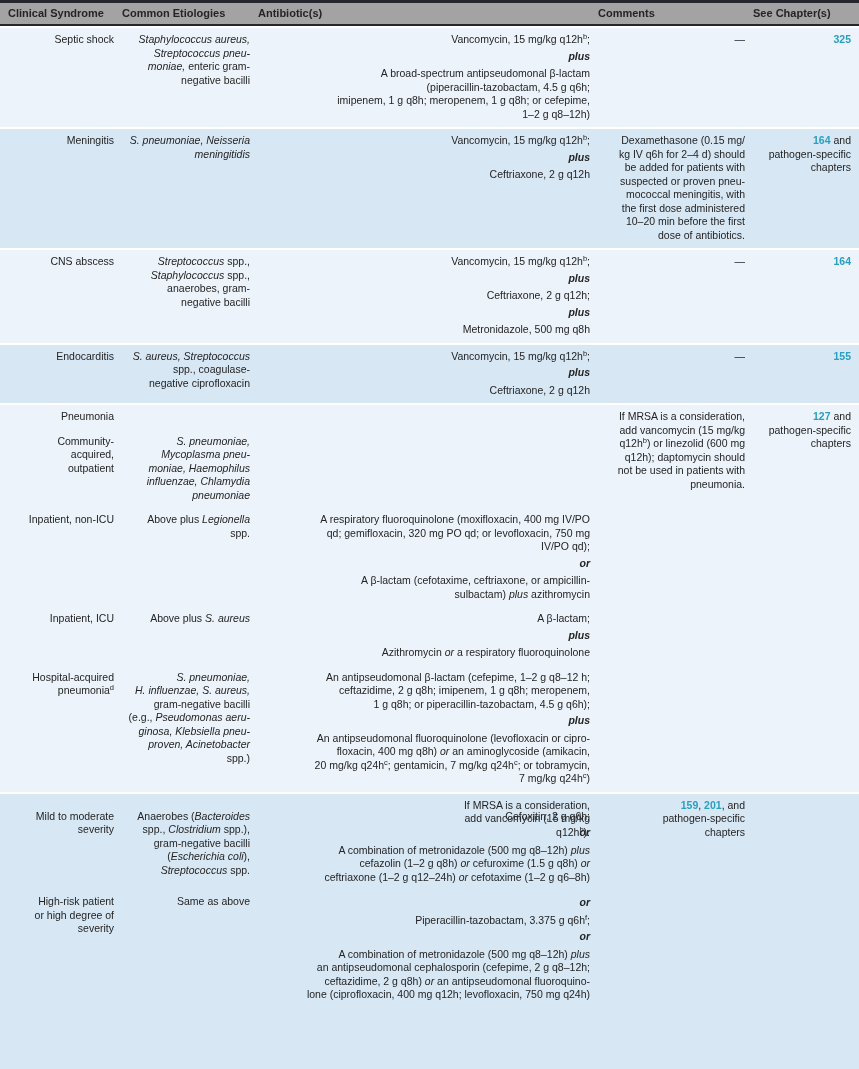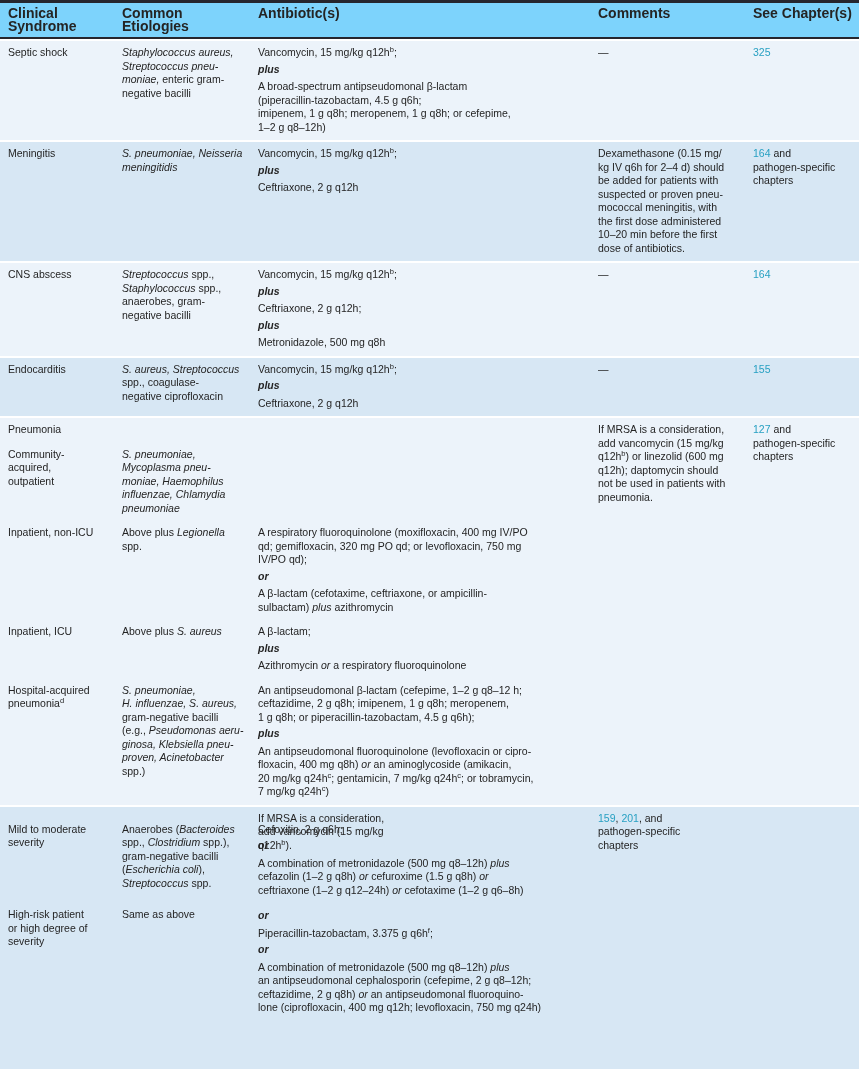--- a/index.html
+++ b/index.html
@@ -2,45 +2,45 @@
 <html><head>
 <meta charset="utf-8">
 <style>
   html,body { margin:0; padding:0; background:#ffffff; }
   body { width:859px; font-family:"Liberation Sans","DejaVu Sans",sans-serif; color:#242424; }
   #table-root { width:859px; min-height:1069px; display:flex; flex-direction:column; box-sizing:border-box; }
 
   .header-row {
     display:grid; grid-template-columns:122px 136px 340px 155px 1fr;
     border-top:3px solid #26262e; border-bottom:2px solid #26262e;
-    background:#7dd3fc; font-weight:bold; font-size:14px; line-height:13px;
+    background:#a3a3a3; font-weight:bold; font-size:11px; line-height:13px;
     padding:4px 0 4px 0; margin-bottom:2px;
   }
   .header-row .hcell { padding-right:6px; }
   .header-row .hcell:first-child { padding-left:8px; }
 
-  .band { margin-bottom:2px; }
+  .band { margin-bottom:2px;text-align:right; }
   .band.light { background:#ecf3fa; }
   .band.dark  { background:#d7e7f4; }
   .band:last-child { flex:1; margin-bottom:0; }
 
   .row { display:grid; grid-template-columns:122px 136px 340px 155px 1fr; padding:5px 0 6px 0; }
   .cell { padding-right:8px; font-size:10.5px; line-height:13.5px; white-space:pre-line; }
   .cell.syndrome { padding-left:8px; }
 
   .row.group-label .cell.comments,
   .row.group-label .cell.chapters { height:0; overflow:visible; align-self:start; }
 
   .block { margin:0 0 3px 0; }
   .block:last-child { margin-bottom:0; }
   .connector { font-weight:bold; font-style:italic; margin:1px 0 4px 0; }
 
   .it { font-style:italic; }
   sup { font-size:7.5px; line-height:0; vertical-align:super; }
-  .chap { color:#27a0c2; font-weight:normal; }
+  .chap { color:#27a0c2; font-weight:bold; }
 </style>
 </head>
 <body>
 
 <div id="table-root">
   <div class="header-row">
     <div class="hcell">Clinical Syndrome</div>
     <div class="hcell">Common Etiologies</div>
     <div class="hcell">Antibiotic(s)</div>
     <div class="hcell">Comments</div>

